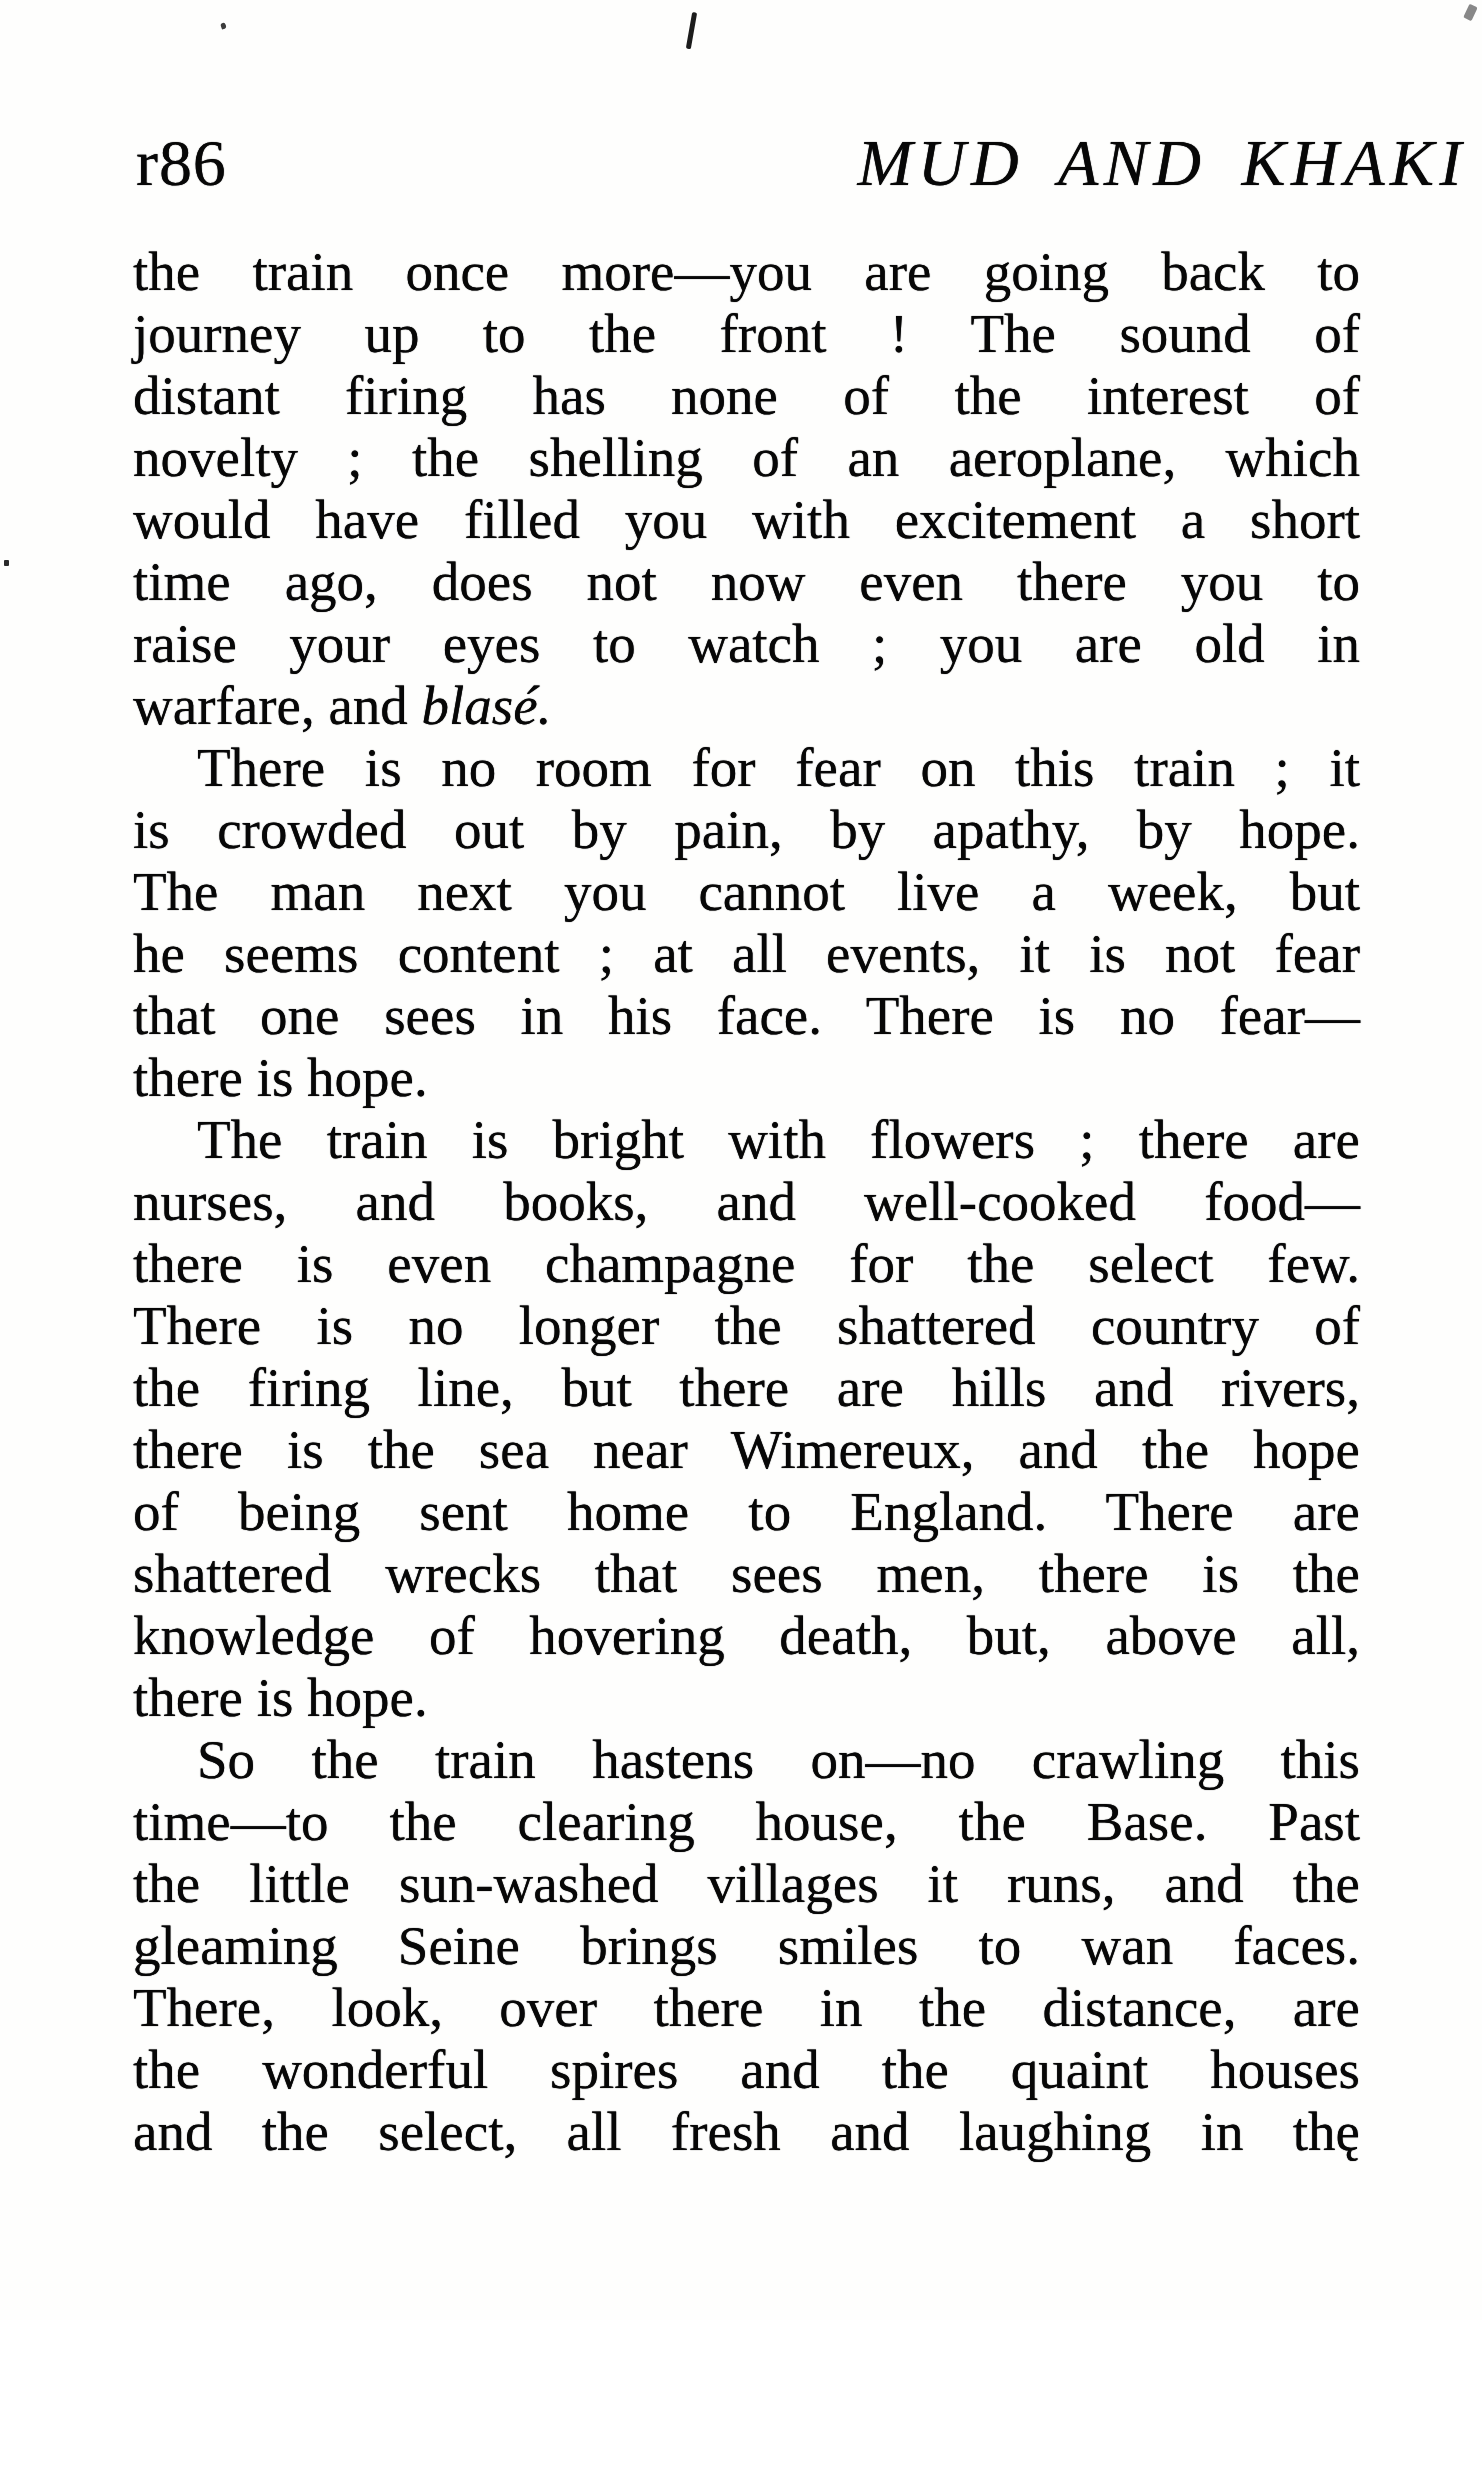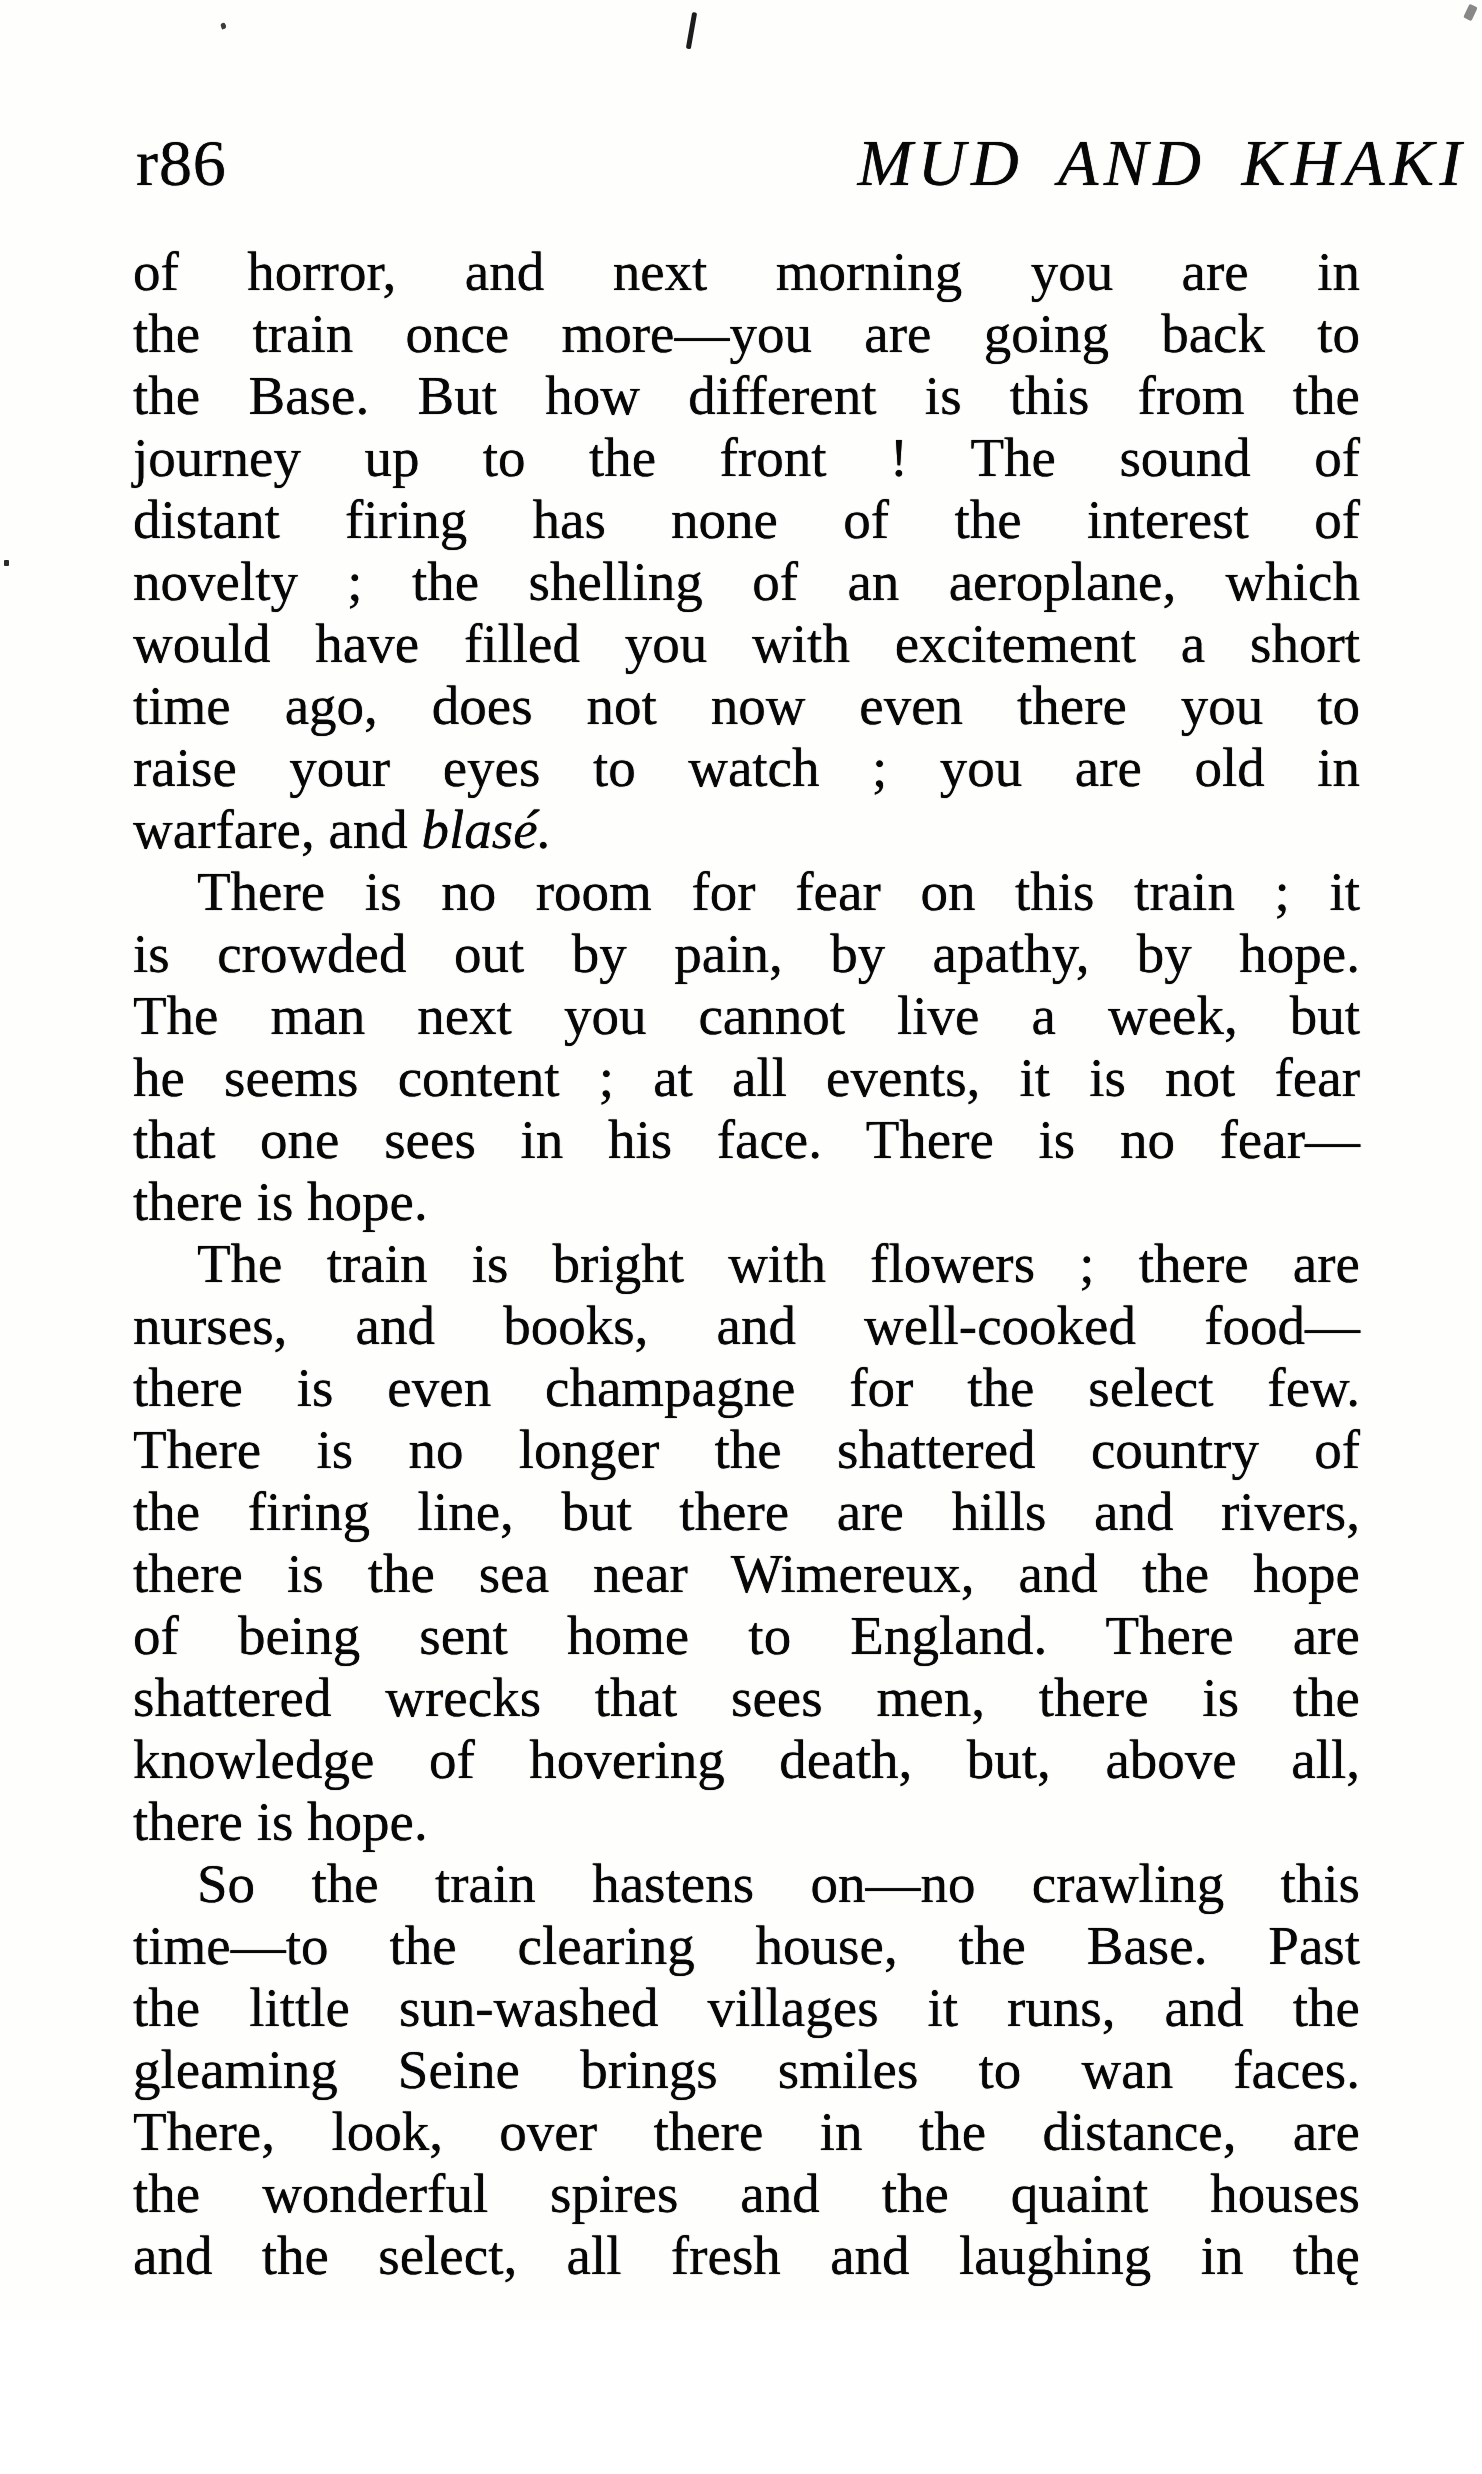--- a/index.html
+++ b/index.html
@@ -103,23 +103,21 @@
   <div class="artifact artifact-speck-b"></div>
   <div class="artifact artifact-speck-c"></div>
 
   <header class="page-header">
     <span class="folio">r86</span>
     <span class="running-title">MUD AND KHAKI</span>
   </header>
 
   <main class="page-body">
       <div class="paragraph">
-        <div class="line"><span>of horror, and next morning you are in</span></div>
         <div class="line"><span>the train once more—you are going back to</span></div>
-        <div class="line"><span>the Base.  But how different is this from the</span></div>
         <div class="line"><span>journey up to the front !  The sound of</span></div>
         <div class="line"><span>distant firing has none of the interest of</span></div>
         <div class="line"><span>novelty ;  the shelling of an aeroplane, which</span></div>
         <div class="line"><span>would have filled you with excitement a short</span></div>
         <div class="line"><span>time ago, does not now even there you to</span></div>
         <div class="line"><span>raise your eyes to watch ;  you are old in</span></div>
         <div class="line end"><span>warfare, and </span><span class="it">blasé.</span></div>
       </div>
       <div class="paragraph">
         <div class="line indent"><span>There is no room for fear on this train ;  it</span></div>

